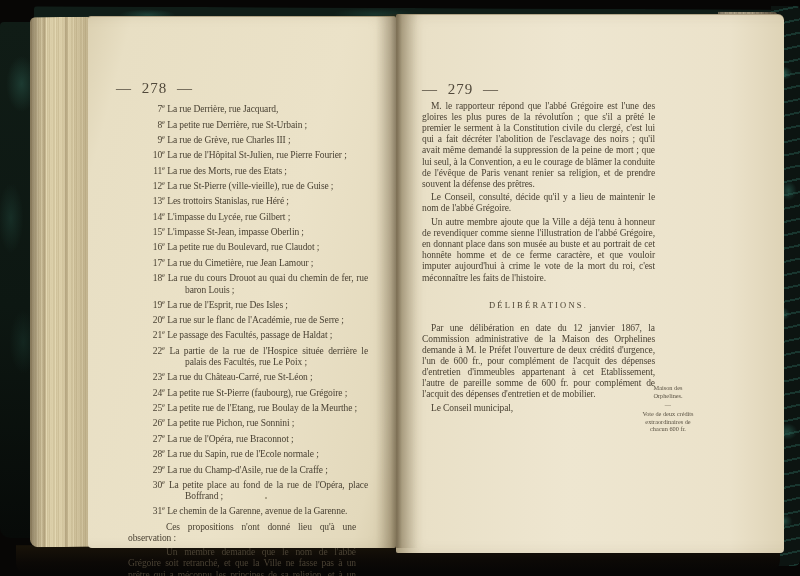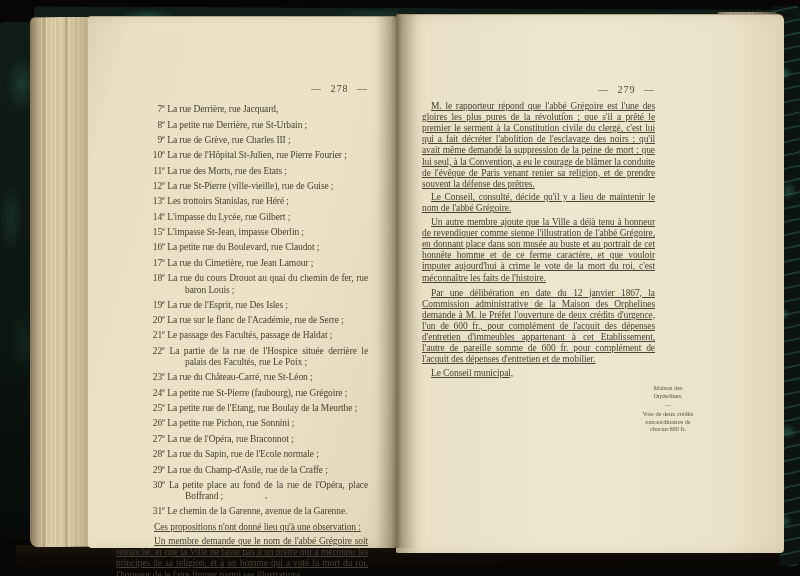--- a/index.html
+++ b/index.html
@@ -57,31 +57,31 @@
     box-shadow:inset 18px 0 22px -13px rgba(75,55,25,.45);}
   .gutter{position:absolute;left:376px;top:14px;width:42px;height:534px;pointer-events:none;
     background:linear-gradient(90deg, rgba(60,45,20,0) 0%, rgba(60,45,20,.18) 35%, rgba(45,32,12,.38) 50%, rgba(60,45,20,.15) 62%, rgba(60,45,20,0) 100%);}
 
   
   .page-content{position:absolute;color:#4a4234;font-size:9.5px;line-height:11.2px;
     letter-spacing:-.1px;}
   .pl-content{left:28px;top:66px;width:252px;}
   .pr-content{left:26px;top:69px;width:233px;line-height:11.1px;}
 
-  .pg-header{text-align:right;font-size:10px;letter-spacing:1px;word-spacing:5px;
+  .pg-header{text-align:left;font-size:15px;letter-spacing:1px;word-spacing:5px;
     color:#50483a;margin:0 0 6px 0;}
 
   .street-list{margin:0;padding:0;}
   .street-item{padding-left:69px;text-indent:-35px;text-align:justify;}
   .ord{display:inline-block;width:15px;text-align:right;white-space:nowrap;}
   .ord sup{font-size:6.5px;letter-spacing:0;}
 
-  .paras p{margin:3px 0 0;text-indent:38px;text-align:justify;}
+  .paras p{margin:3px 12px 0;text-indent:38px;text-align:justify;}
   .pr-content .paras p{margin:2.5px 0 0;text-indent:9px;}
-  .paras{margin-top:4px;text-decoration:underline;}
+  .paras{margin-top:4px;}
 
   .section-heading{text-align:center;font-size:8.5px;letter-spacing:2.2px;color:#4c4434;
     margin:16px 0 12px 0;font-weight:normal;}
 
   .margin-notes{position:absolute;left:243px;top:369px;width:58px;text-align:center;
     font-size:6.3px;line-height:7.6px;letter-spacing:0;color:#5a5243;}
   .mn-sep{display:block;margin:3px 0 3px;line-height:5px;}
 
   .speck{position:absolute;width:2px;height:2px;border-radius:50%;background:rgba(90,78,55,.55);}
 </style>
@@ -137,20 +137,21 @@
   </div>
 
   <div class="page page-right">
     <div class="page-content pr-content">
       <div class="pg-header">— 279 —</div>
       <div class="paras">
           <p>M. le rapporteur répond que l'abbé Grégoire est l'une des gloires les plus pures de la révolution ; que s'il a prêté le premier le serment à la Constitution civile du clergé, c'est lui qui a fait décréter l'abolition de l'esclavage des noirs ; qu'il avait même demandé la suppression de la peine de mort ; que lui seul, à la Convention, a eu le courage de blâmer la conduite de l'évêque de Paris venant renier sa religion, et de prendre souvent la défense des prêtres.</p>
           <p>Le Conseil, consulté, décide qu'il y a lieu de maintenir le nom de l'abbé Grégoire.</p>
           <p>Un autre membre ajoute que la Ville a déjà tenu à honneur de revendiquer comme sienne l'illustration de l'abbé Grégoire, en donnant place dans son musée au buste et au portrait de cet honnête homme et de ce ferme caractère, et que vouloir imputer aujourd'hui à crime le vote de la mort du roi, c'est méconnaître les faits de l'histoire.</p>
         </div>
+      <div class="section-heading">DÉLIBÉRATIONS.</div>
       <div class="paras">
           <p>Par une délibération en date du 12 janvier 1867, la Commission administrative de la Maison des Orphelines demande à M. le Préfet l'ouverture de deux crédits d'urgence, l'un de 600 fr., pour complément de l'acquit des dépenses d'entretien d'immeubles appartenant à cet Etablissement, l'autre de pareille somme de 600 fr. pour complément de l'acquit des dépenses d'entretien et de mobilier.</p>
           <p>Le Conseil municipal,</p>
         </div>
     </div>
     <div class="margin-notes">
       <span>Maison des Orphelines.</span>
       <span class="mn-sep">—</span>
       <span>Vote de deux crédits extraordinaires de chacun 600 fr.</span>
     </div>

